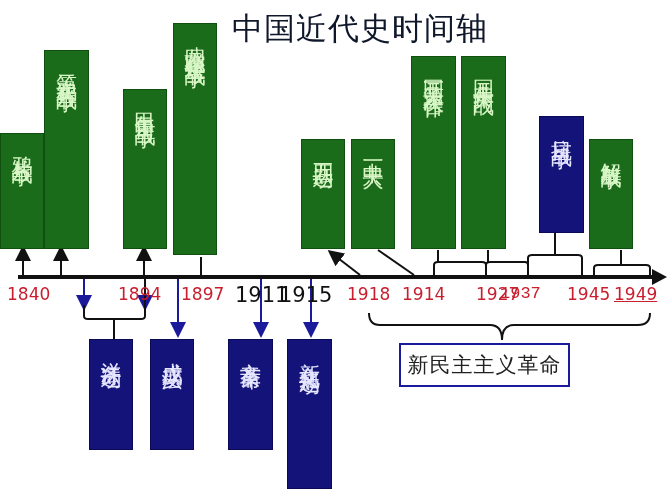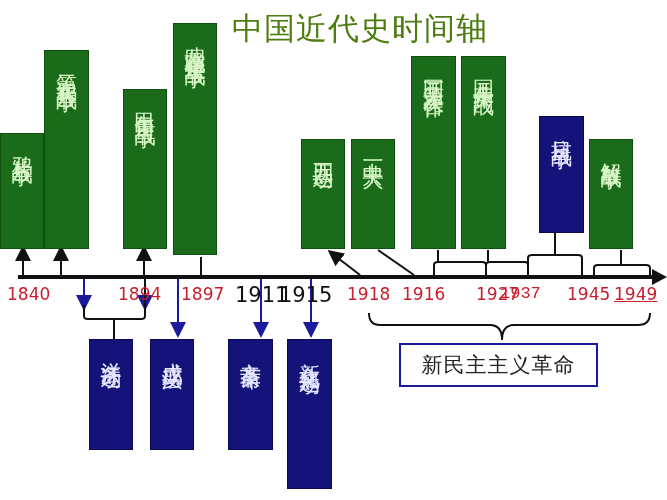--- a/index.html
+++ b/index.html
@@ -3,41 +3,41 @@
 <meta charset="utf-8">
 <style>
   html, body { margin: 0; padding: 0; }
   body {
     width: 667px; height: 500px; position: relative; overflow: hidden;
     background: #ffffff;
     font-family: "DejaVu Sans", "Liberation Sans", sans-serif;
   }
   .title {
     position: absolute; left: 232px; top: 8px;
-    font-size: 31px; letter-spacing: 1px; color: #4d7c0f;
+    font-size: 31px; letter-spacing: 1px; color: #0f172a;
     white-space: nowrap;
   }
   .box {
     position: absolute; box-sizing: border-box;
     display: flex; flex-direction: column; align-items: center; justify-content: flex-start;
     padding-top: 6px;
     font-size: 21px; line-height: 26px;
   }
   .box.green { background: #1a6b1a; color: #d9f7c6; border: 1px solid #0f4f0f; }
   .box.blue  { background: #13137a; color: #e6e6ff; border: 1px solid #0a0a55; }
   .box span { display: block; }
   .year {
     position: absolute; top: 284px; font-size: 17px; white-space: nowrap;
     font-family: "DejaVu Sans", sans-serif;
   }
   .year.red { color: #c81e2e; }
   .year.black { color: #111; font-size: 21px; top: 283px; }
   svg.lines { position: absolute; left: 0; top: 0; }
   .nd-box {
-    position: absolute; left: 399px; top: 343px; width: 199px; height: 44px;
+    position: absolute; left: 399px; top: 343px; width: 171px; height: 44px;
     box-sizing: border-box; border: 2px solid #1a1a9a; background: #fff;
     display: flex; align-items: center; justify-content: center;
     font-size: 21px; color: #222; letter-spacing: 1px;
   }
 </style>
 </head>
 <body>
 
 <div class="title">中国近代史时间轴</div>
 
@@ -113,21 +113,21 @@
 <div class="box green" style="left:589px;top:139px;width:44px;height:110px;">
   <span style="writing-mode:vertical-rl;letter-spacing:2px;">解放战争</span>
 </div>
 
 <div class="year red" style="left:7px;">1840</div>
 <div class="year red" style="left:118px;">1894</div>
 <div class="year red" style="left:181px;">1897</div>
 <div class="year black" style="left:235px;">1911</div>
 <div class="year black" style="left:279px;">1915</div>
 <div class="year red" style="left:347px;">1918</div>
-<div class="year red" style="left:402px;">1916</div>
+<div class="year red" style="left:402px;">1914</div>
 <div class="year red" style="left:476px;">1927</div>
 <div class="year red" style="left:500px;font-family:Liberation Mono, monospace;">1937</div>
 <div class="year red" style="left:543px;padding-left:24px;">1945</div>
 <div class="year red" style="left:614px;text-decoration:underline;">1949</div>
 
 <div class="box blue" style="left:89px;top:339px;width:44px;height:111px;">
   <span style="writing-mode:vertical-rl;letter-spacing:2px;">洋务运动</span>
 </div>
 <div class="box blue" style="left:150px;top:339px;width:44px;height:111px;">
   <span style="writing-mode:vertical-rl;letter-spacing:2px;">戊戌变法</span>

